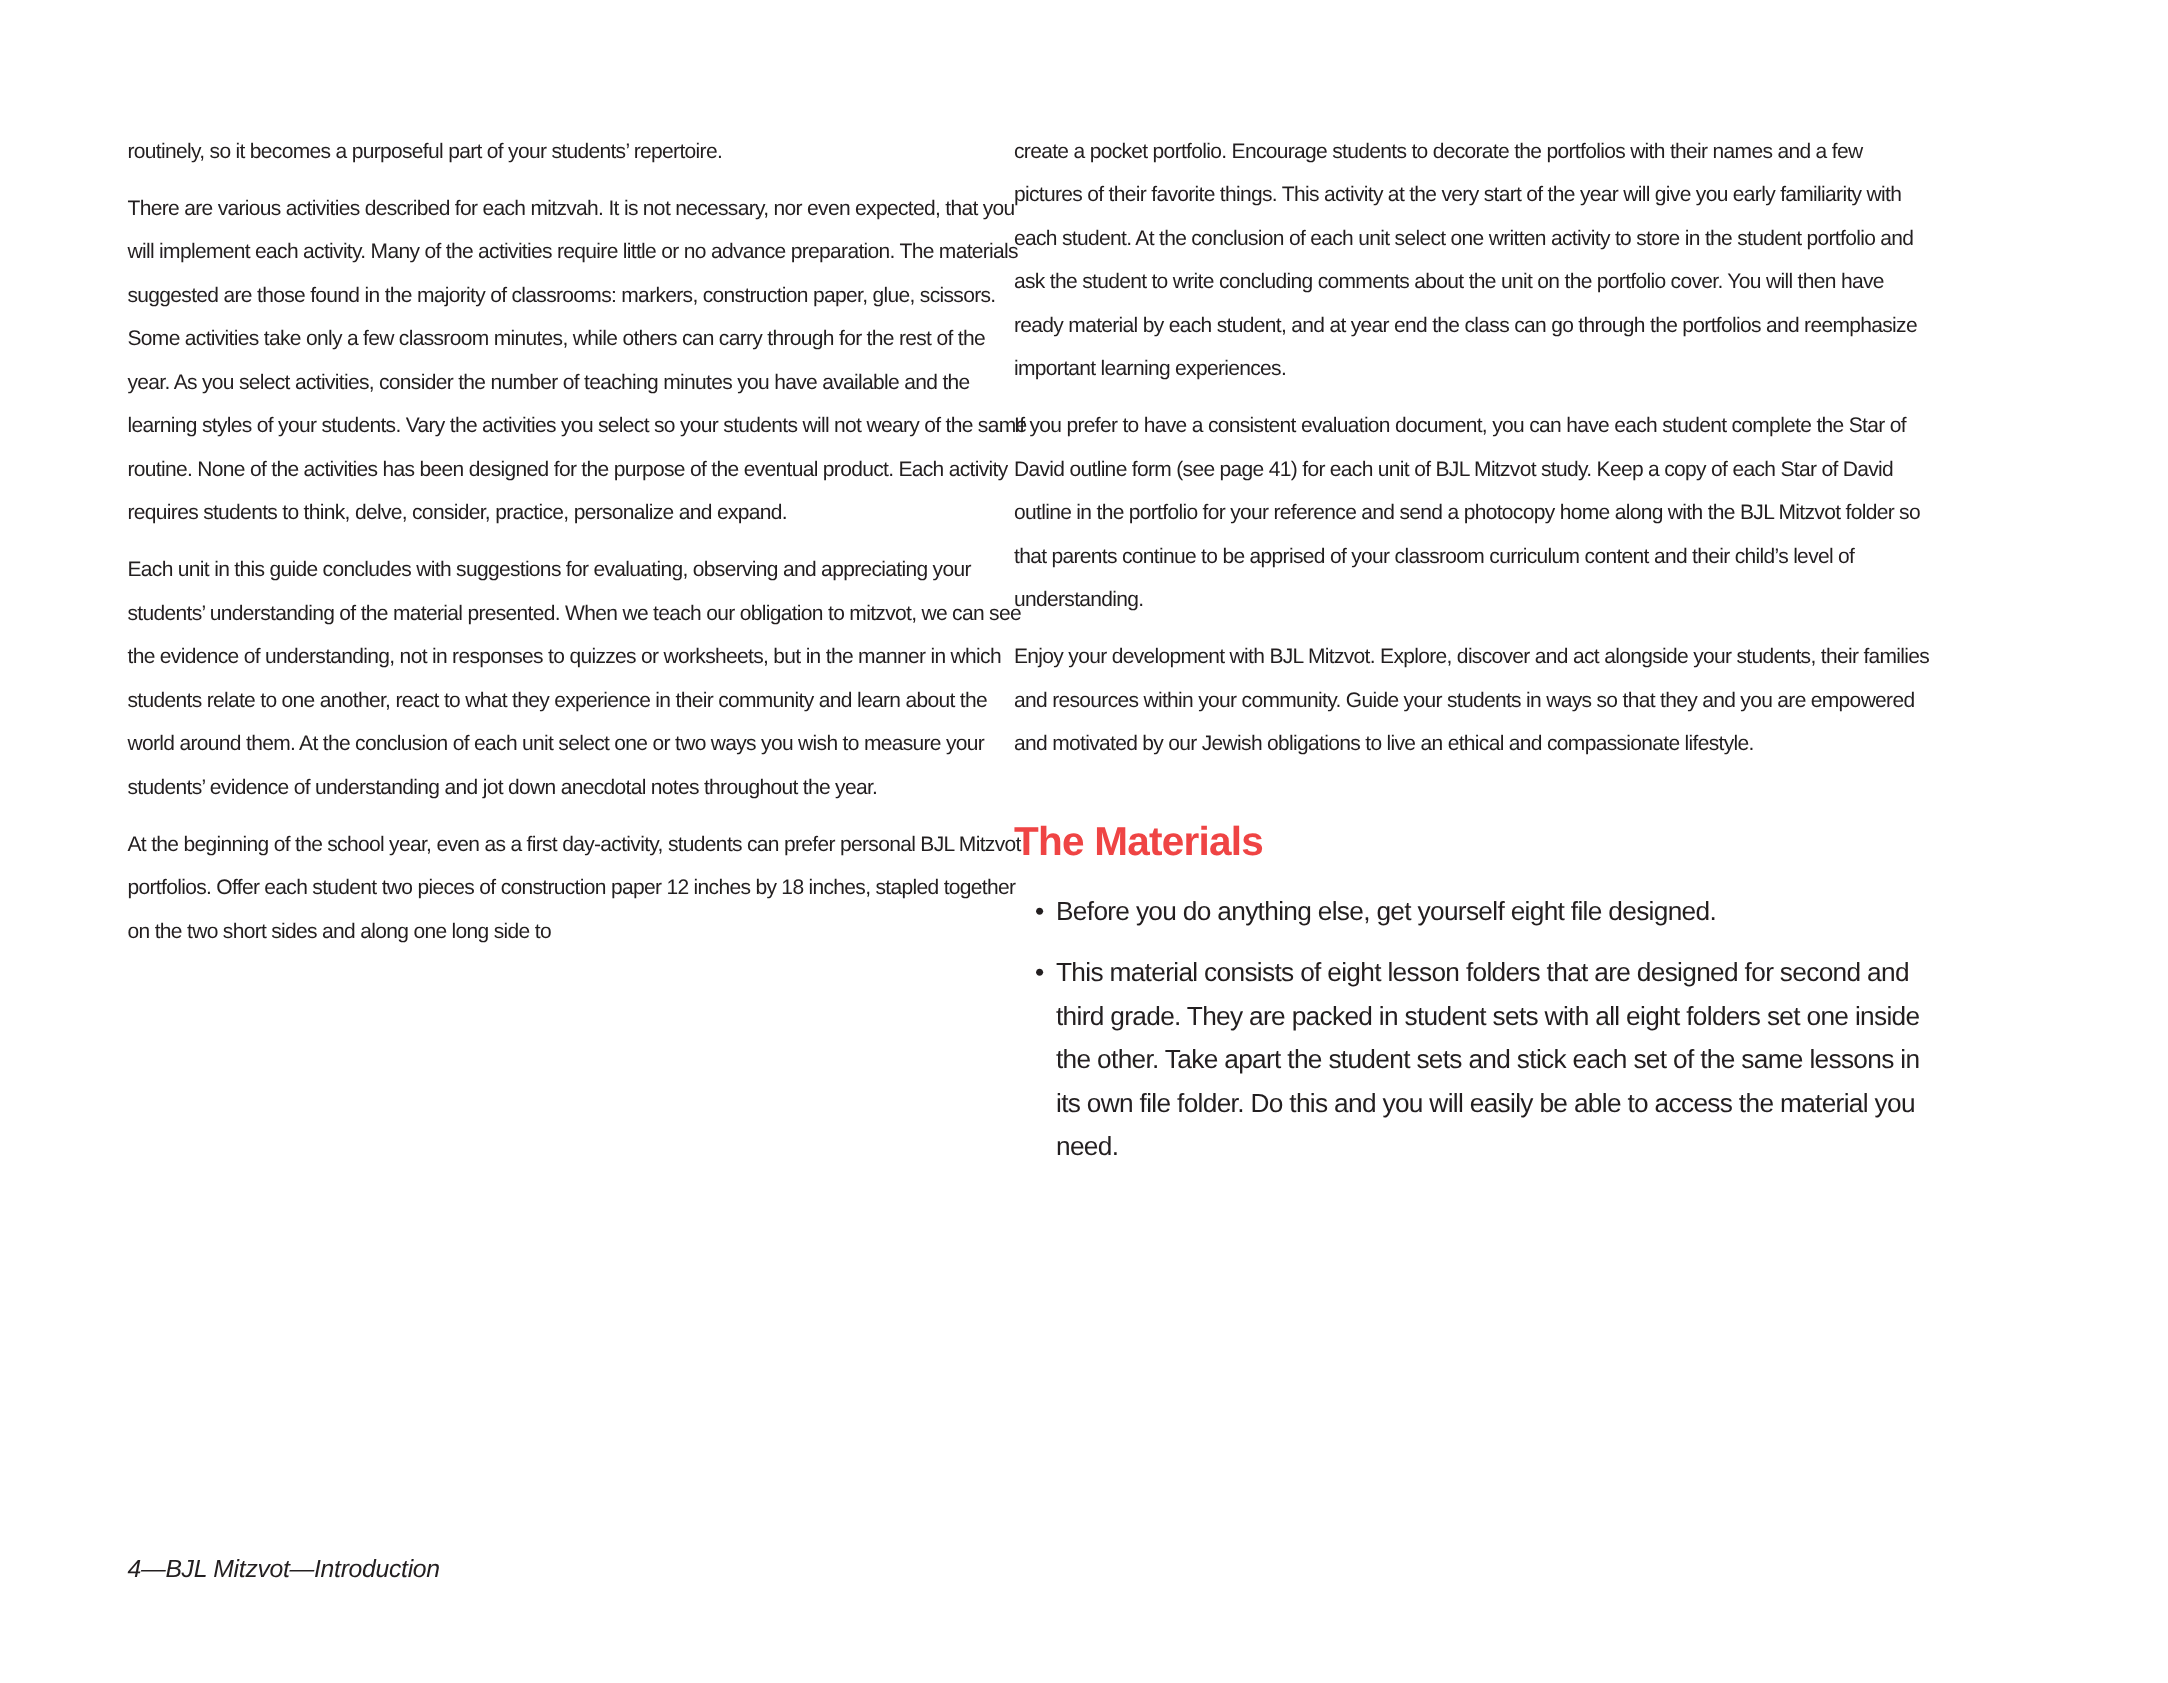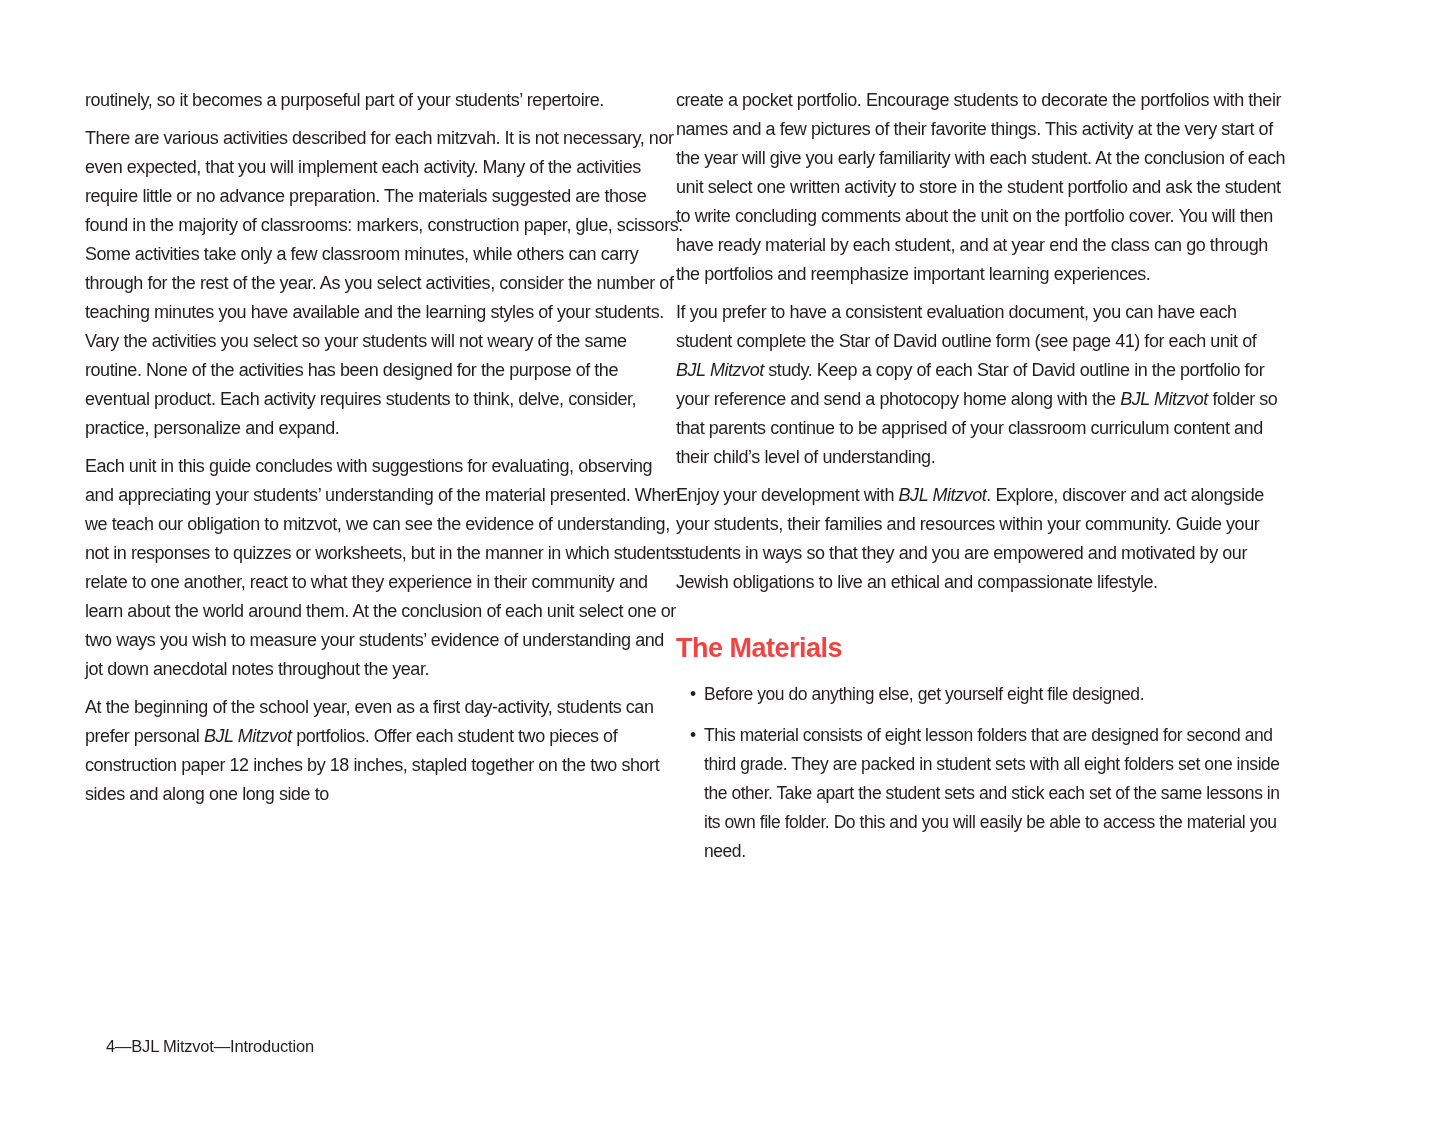--- a/index.html
+++ b/index.html
@@ -13,25 +13,25 @@
     overflow: hidden;
   }
   .col {
     position: absolute;
     top: 86px;
   }
   .col-left  { left: 85px;  width: 600px; }
   .col-right { left: 676px; width: 612px; }
   p.para {
     margin: 0 0 9px 0;
-    font-size: 18px;
+    font-size: 14px;
     line-height: 29px;
     letter-spacing: -0.45px;
   }
-  .it { font-style: italic; }
+  .it { }
   h2.materials-heading {
     margin: 36px 0 17px 0;
     font-size: 27px;
     line-height: 30px;
     font-weight: bold;
     letter-spacing: -0.5px;
     color: #ef4444;
   }
   ul.bullet-list {
     list-style: none;
@@ -51,21 +51,21 @@
     left: 0;
     top: 0;
   }
   .page-footer {
     position: absolute;
     left: 85px;
     top: 1035px;
     font-size: 16.5px;
     line-height: 22px;
     letter-spacing: -0.2px;
-    margin-left: 21px;
+    font-style: italic;
   }
 </style>
 </head>
 <body>
 
 <div class="col col-left">
     <p class="para"><span>routinely, so it becomes a purposeful part of your students’ repertoire.</span></p>
     <p class="para"><span>There are various activities described for each mitzvah. It is not necessary, nor even expected, that you will implement each activity. Many of the activities require little or no advance preparation. The materials suggested are those found in the majority of classrooms: markers, construction paper, glue, scissors. Some activities take only a few classroom minutes, while others can carry through for the rest of the year. As you select activities, consider the number of teaching minutes you have available and the learning styles of your students. Vary the activities you select so your students will not weary of the same routine. None of the activities has been designed for the purpose of the eventual product. Each activity requires students to think, delve, consider, practice, personalize and expand.</span></p>
     <p class="para"><span>Each unit in this guide concludes with suggestions for evaluating, observing and appreciating your students’ understanding of the material presented. When we teach our obligation to mitzvot, we can see the evidence of understanding, not in responses to quizzes or worksheets, but in the manner in which students relate to one another, react to what they experience in their community and learn about the world around them. At the conclusion of each unit select one or two ways you wish to measure your students’ evidence of understanding and jot down anecdotal notes throughout the year.</span></p>
     <p class="para"><span>At the beginning of the school year, even as a first day-activity, students can prefer personal </span><span class="it">BJL Mitzvot</span><span> portfolios. Offer each student two pieces of construction paper 12 inches by 18 inches, stapled together on the two short sides and along one long side to</span></p>

